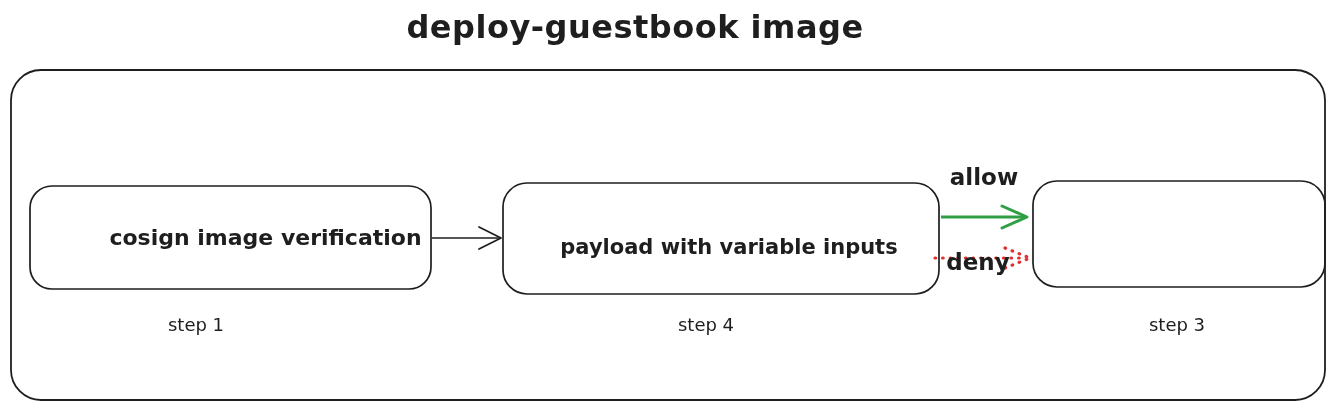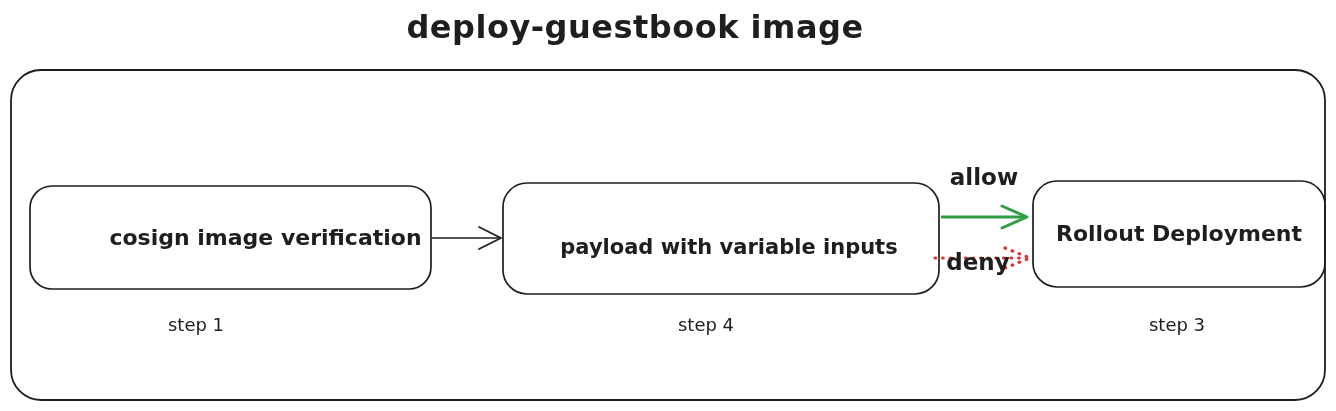--- a/index.html
+++ b/index.html
@@ -102,23 +102,20 @@
   <div class="diagram-title">deploy-guestbook image</div>
 
   <div class="box-text" id="box-text-1">
     <span class="line">cosign image verification</span>
   </div>
 
   <div class="box-text" id="box-text-2">
     <span class="line">payload with variable inputs</span>
   </div>
 
-  <div class="box-text" id="box-text-3">
-    <span class="line">Rollout Deployment</span>
-  </div>
 
   <div class="step-label" id="step-label-1">step 1</div>
   <div class="step-label" id="step-label-2">step 4</div>
   <div class="step-label" id="step-label-3">step 3</div>
 
   <div class="edge-label" id="allow-label">allow</div>
   <div class="edge-label" id="deny-label">deny</div>
 
 </div>
 

